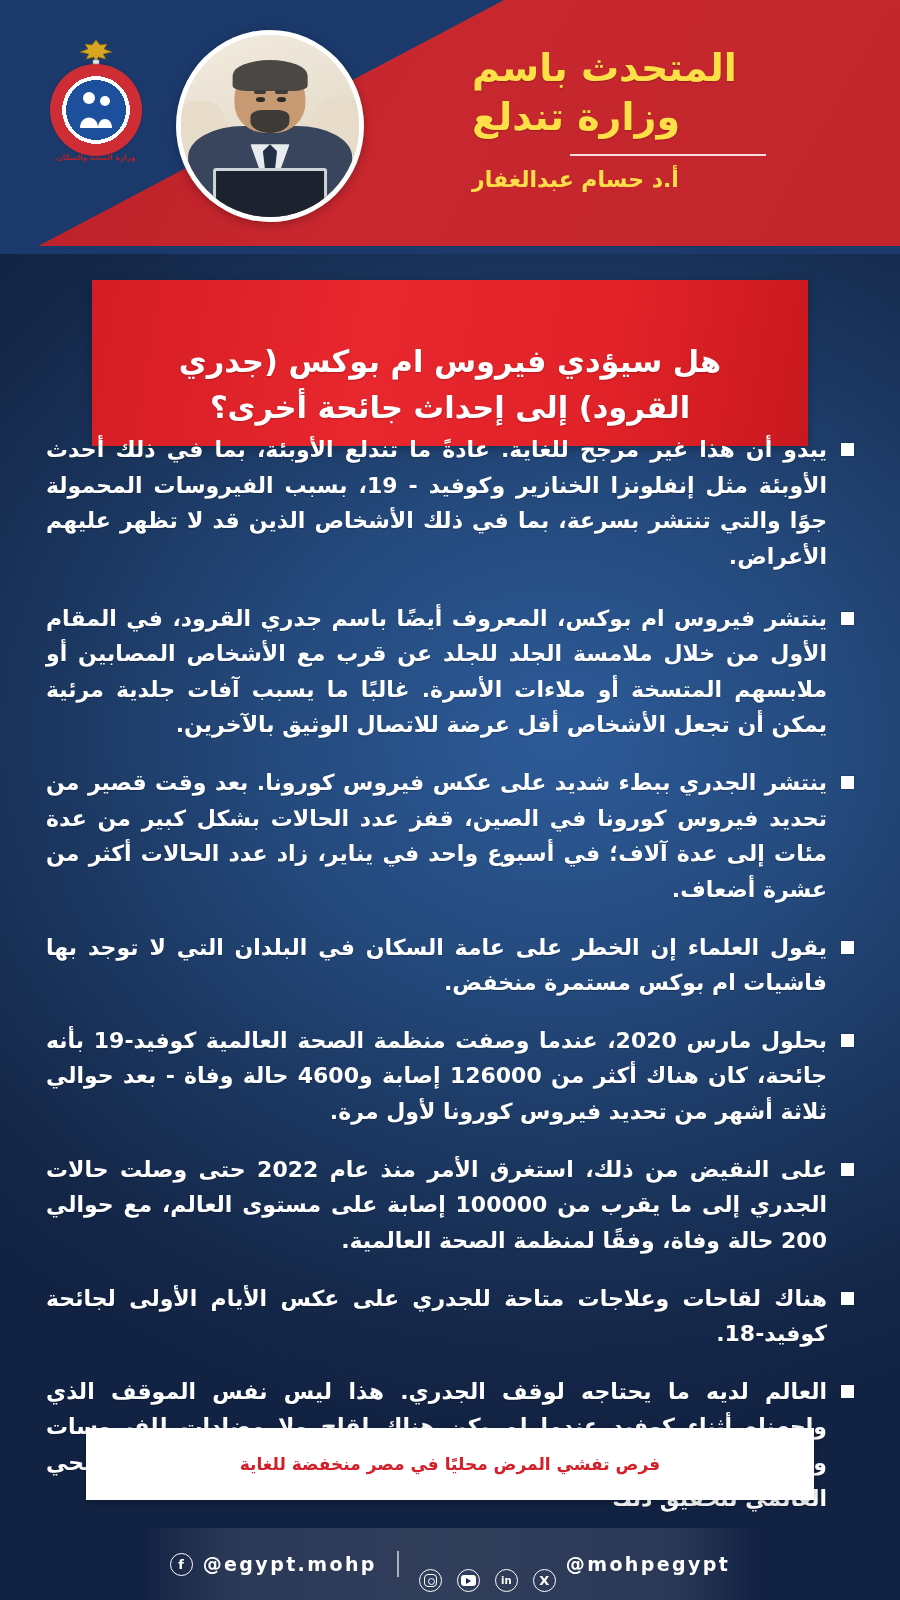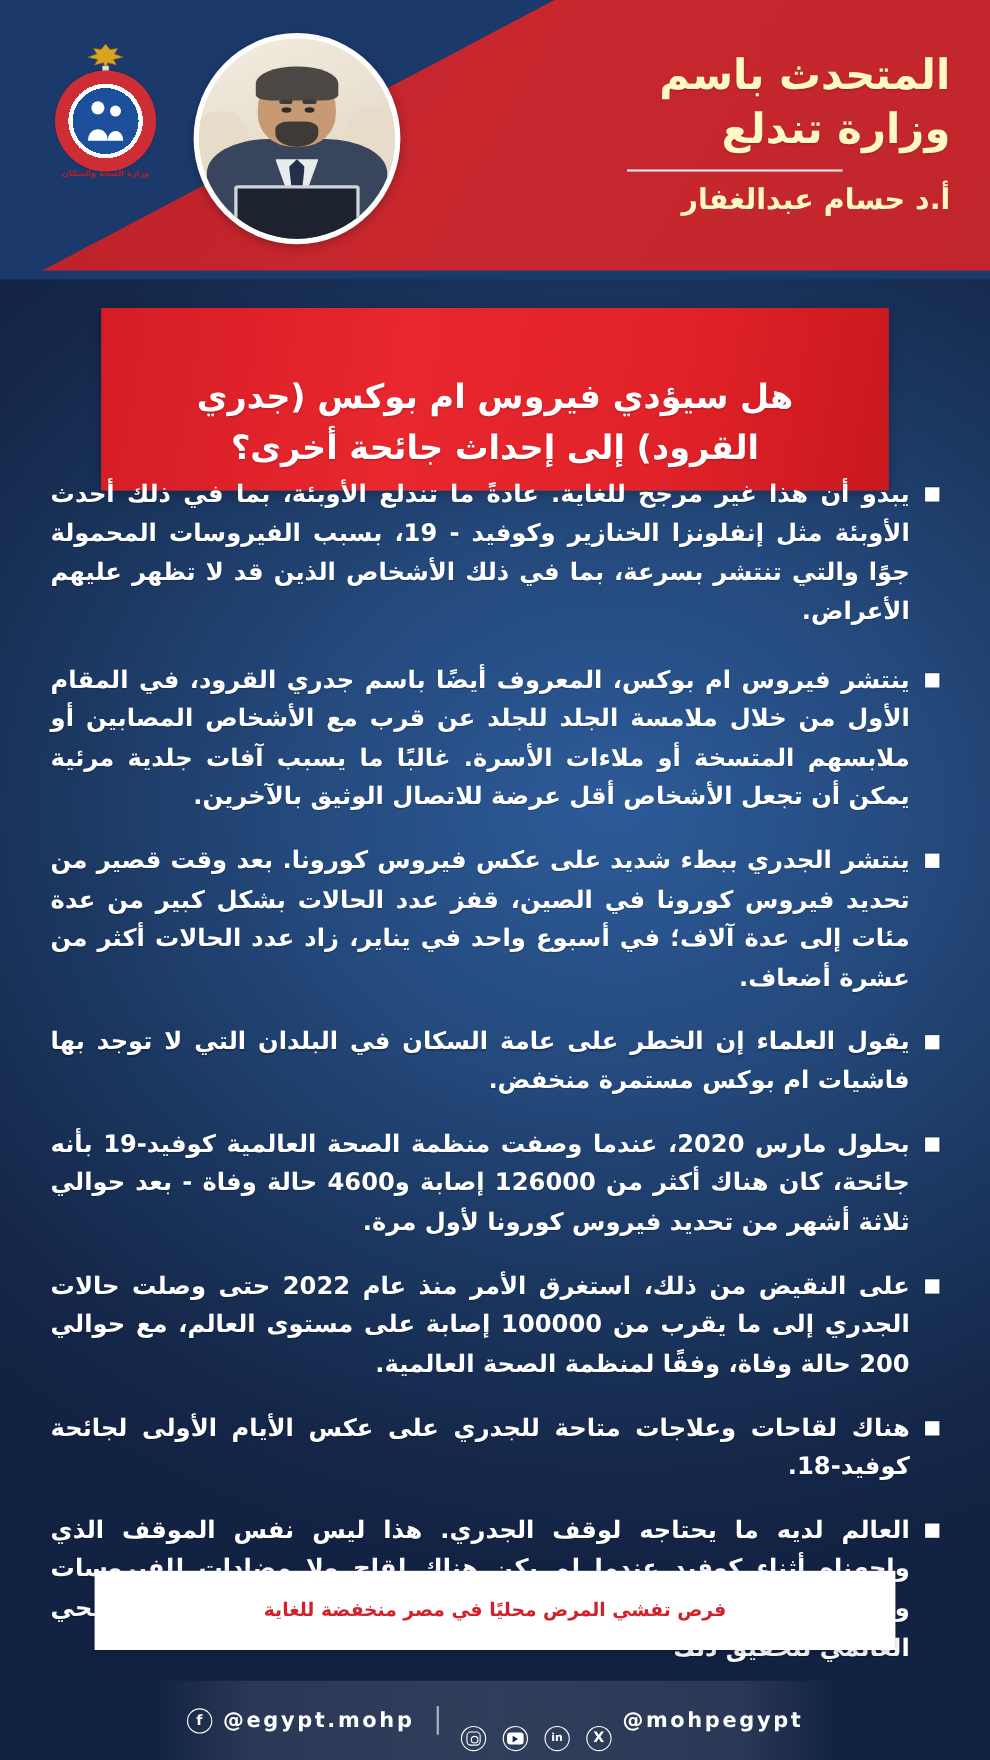--- a/index.html
+++ b/index.html
@@ -84,33 +84,33 @@
              background:#39455c; border-radius:34% 34% 0 0; }
   .pi-shirt{ position:absolute; left:50%; bottom:10%; transform:translateX(-50%); width:22%; height:30%;
              background:#e9ecef; clip-path:polygon(50% 100%,0 0,100% 0); }
   .pi-tie  { position:absolute; left:50%; bottom:16%; transform:translateX(-50%); width:8%; height:24%;
              background:#243047; clip-path:polygon(50% 0,100% 16%,70% 100%,30% 100%,0 16%); }
   .pi-laptop { position:absolute; left:50%; bottom:-3%; transform:translateX(-50%); width:64%; height:30%;
              background:#1d232e; border:3px solid #cfd4da; border-radius:3px; }
 
   
   .htext {
-    position:absolute; right:36px; top:44px; width:392px; text-align:right;
-    z-index:6; color:#fef9c3;
+    position:absolute; right:36px; top:44px; width:392px; text-align:left;
+    z-index:6; color:#fde047;
   }
   .htitle {
     font-size:38px; font-weight:bold; line-height:1.28; letter-spacing:0px;
     text-shadow:0 1px 2px rgba(0,0,0,.2);
   }
   .hrule {
     width:196px; height:2px; background:rgba(255,255,255,.85);
     margin:13px auto 11px;
   }
   .hsub {
-    font-size:26px; font-weight:bold; letter-spacing:.2px;
+    font-size:22px; font-weight:bold; letter-spacing:.2px;
   }
 
   
   .title-banner {
     position:absolute; left:92px; top:280px; width:716px; min-height:128px;
     background:linear-gradient(100deg,#d51c24 0%,#e8272e 38%,#e12228 72%,#c9181f 100%);
     display:flex; align-items:center; justify-content:center;
     padding:14px 26px; text-align:center;
     box-shadow:0 3px 10px rgba(0,0,0,.25);
   }

